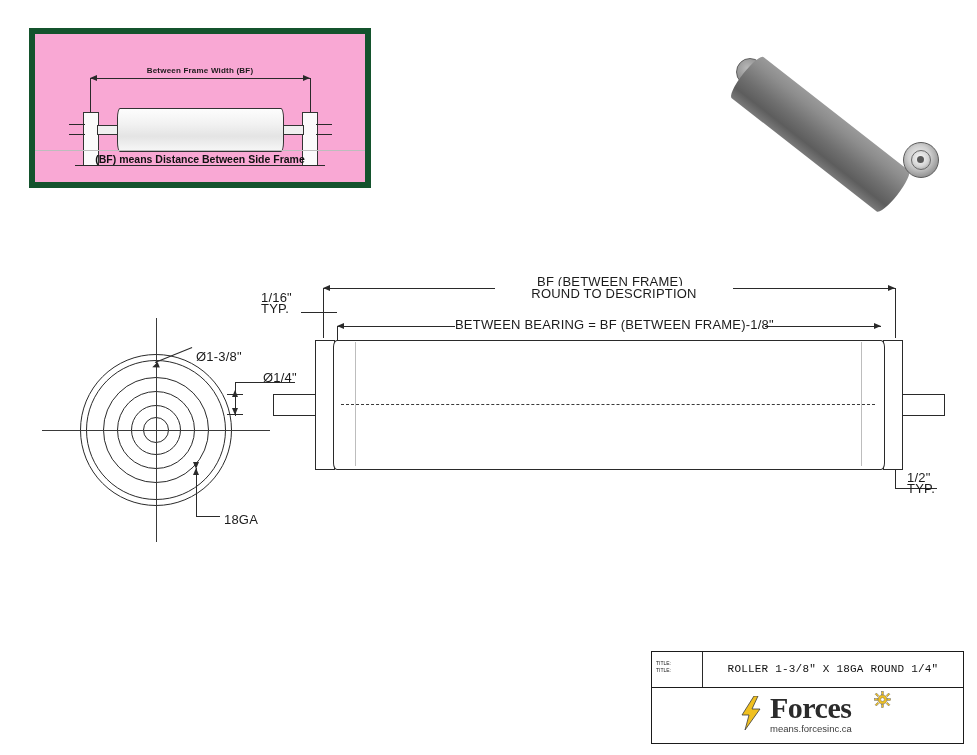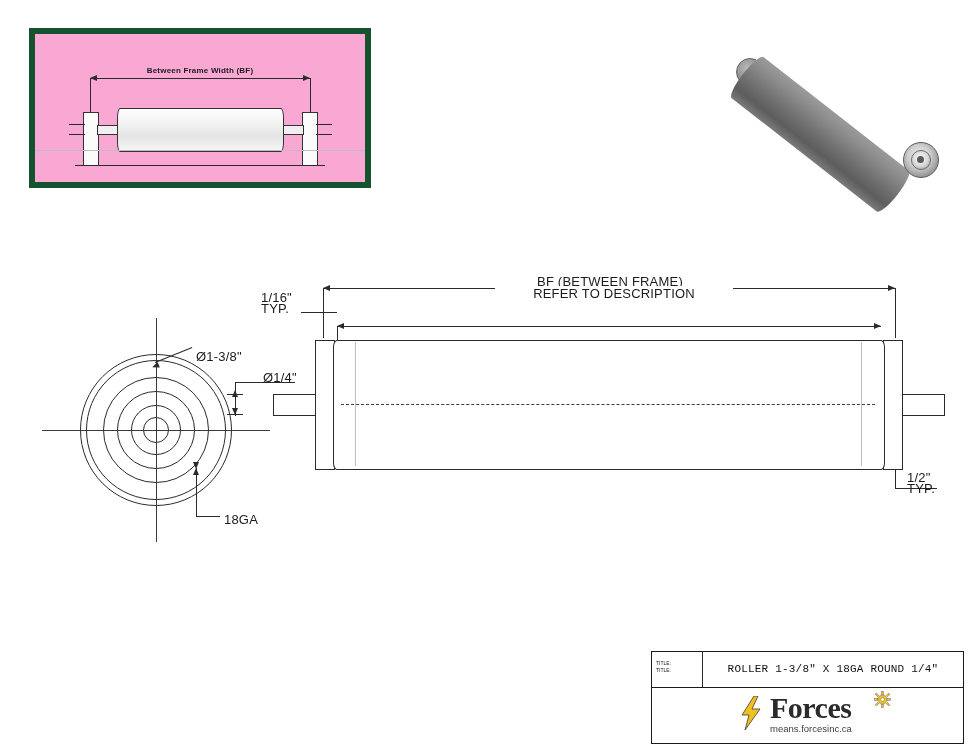--- a/index.html
+++ b/index.html
@@ -211,20 +211,21 @@
     <div class="hline" style="left:34px; top:100px; width:16px;"></div>
     <div class="hline" style="left:281px; top:90px; width:16px;"></div>
     <div class="hline" style="left:281px; top:100px; width:16px;"></div>
     <div class="hline" style="left:40px; top:131px; width:250px;"></div>
 
     <div class="shaftL"></div>
     <div class="shaftR"></div>
     <div class="roller"></div>
 
     <div class="divider"></div>
+    <div class="capnote">(BF) means Distance Between Side Frame</div>
   </div>
 
   <div id="render">
     <div class="tail"></div>
     <div class="body"></div>
     <div class="cap"></div>
     <div class="cap2"></div>
     <div class="cap3"></div>
   </div>
 
@@ -251,25 +252,26 @@
   <div class="t" style="left:224px; top:512px;">18GA</div>
 
   <div id="side">
 
     <div class="hline" style="left:68px; top:28px; width:572px;"></div>
     <div class="arrowhead ah-left" style="left:68px; top:25px;"></div>
     <div class="arrowhead ah-right" style="left:633px; top:25px;"></div>
     <div class="vline" style="left:68px; top:28px; height:50px;"></div>
     <div class="vline" style="left:640px; top:28px; height:50px;"></div>
     <div class="t c" style="left:240px; top:14px; width:230px;">BF (BETWEEN FRAME)</div>
-    <div class="t c" style="left:240px; top:26px; width:230px; background:#fff; padding:0 4px;">REFER TO DESCRIPTION</div>
+    <div class="t c" style="left:240px; top:26px; width:230px; background:#fff; padding:0 4px;">ROUND TO DESCRIPTION</div>
 
     <div class="hline" style="left:82px; top:66px; width:544px;"></div>
     <div class="arrowhead ah-left" style="left:82px; top:63px;"></div>
     <div class="arrowhead ah-right" style="left:619px; top:63px;"></div>
+    <div class="t c" style="left:200px; top:57px; width:310px; background:#fff;">BETWEEN BEARING = BF (BETWEEN FRAME)-1/8"</div>
 
     <div class="vline" style="left:82px; top:66px; height:14px;"></div>
     <div class="hline" style="left:46px; top:52px; width:36px;"></div>
     <div class="t" style="left:6px; top:32px; width:52px; text-align:left; line-height:11px;">1/16"
 TYP.</div>
 
     <div class="hline" style="left:640px; top:228px; width:42px;"></div>
     <div class="vline" style="left:640px; top:200px; height:28px;"></div>
     <div class="t" style="left:652px; top:212px; width:52px; line-height:11px;">1/2"
 TYP.</div>

